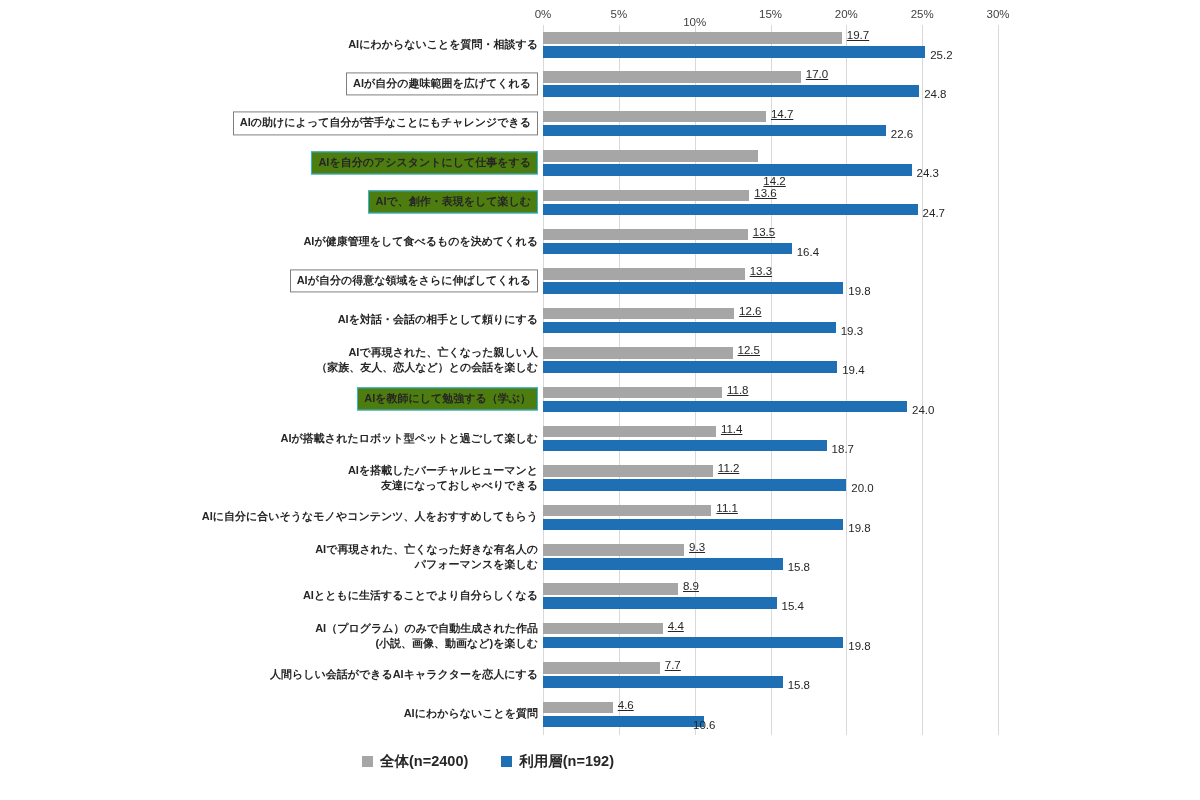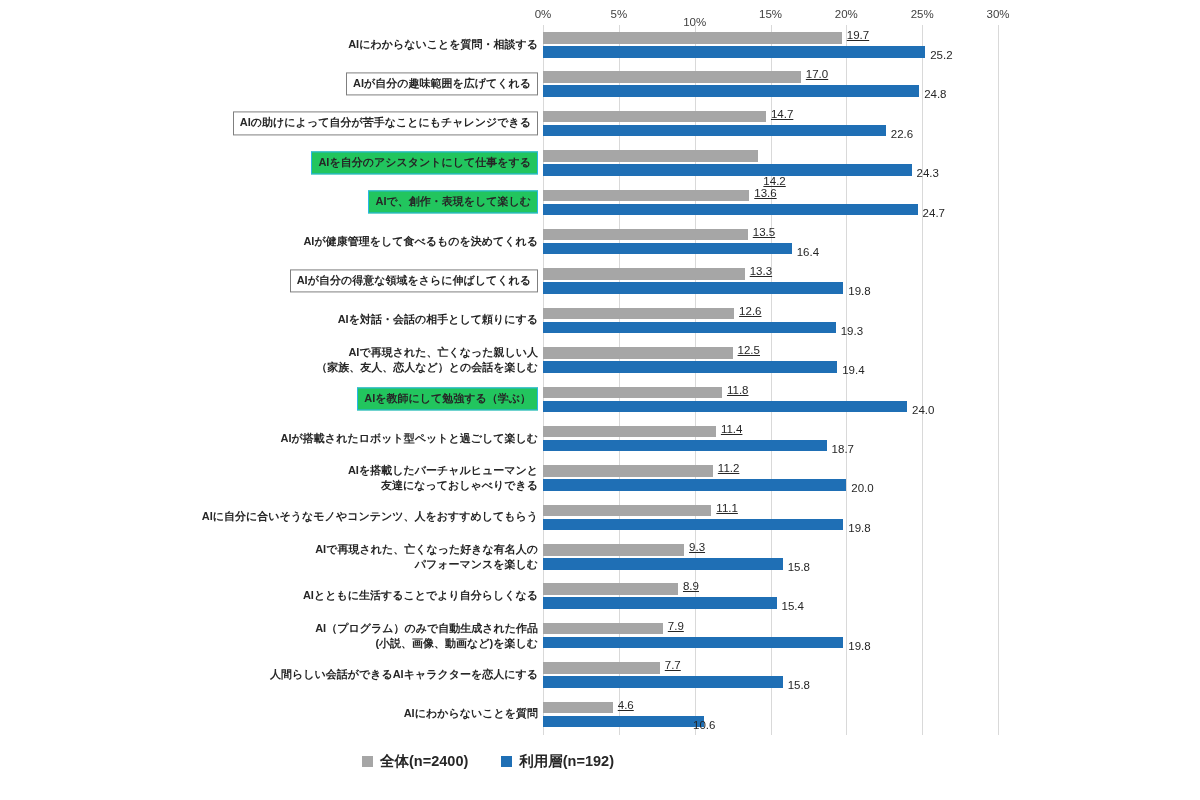--- a/index.html
+++ b/index.html
@@ -66,21 +66,21 @@
     white-space: pre-line;
   }
   .row-label.boxed-gray {
     border: 1.6px solid #7f7f7f;
     padding: 3px 6px;
     background: #ffffff;
   }
   .row-label.boxed-blue {
     border: 1.6px solid #29b6e8;
     padding: 3px 6px;
-    background: #22c55e;
+    background: #4d7c0f;
   }
 
   .bars {
     position: absolute;
     left: 543px;
     top: 0;
     height: 100%;
     width: 657px;
   }
   .bar {
@@ -293,21 +293,21 @@
           <div class="bar-value gray-val" style="left: 139.983px;">8.9</div>
           <div class="bar blue" style="left: 0px; width: 233.567px; background: rgb(31, 111, 181);"></div>
           <div class="bar-value blue-val" style="left: 238.567px;">15.4</div>
         </div>
       </div>
       <div class="row">
         <div class="row-label">AI（プログラム）のみで自動生成された作品
 (小説、画像、動画など)を楽しむ</div>
         <div class="bars">
           <div class="bar gray" style="left: 0px; width: 119.817px; background: rgb(166, 166, 166);"></div>
-          <div class="bar-value gray-val" style="left: 124.817px;">7.9</div>
+          <div class="bar-value gray-val" style="left: 124.817px;">4.4</div>
           <div class="bar blue" style="left: 0px; width: 300.3px; background: rgb(31, 111, 181);"></div>
           <div class="bar-value blue-val" style="left: 305.3px;">19.8</div>
         </div>
       </div>
       <div class="row">
         <div class="row-label">人間らしい会話ができるAIキャラクターを恋人にする</div>
         <div class="bars">
           <div class="bar gray" style="left: 0px; width: 116.783px; background: rgb(166, 166, 166);"></div>
           <div class="bar-value gray-val" style="left: 121.783px;">7.7</div>
           <div class="bar blue" style="left: 0px; width: 239.633px; background: rgb(31, 111, 181);"></div>

